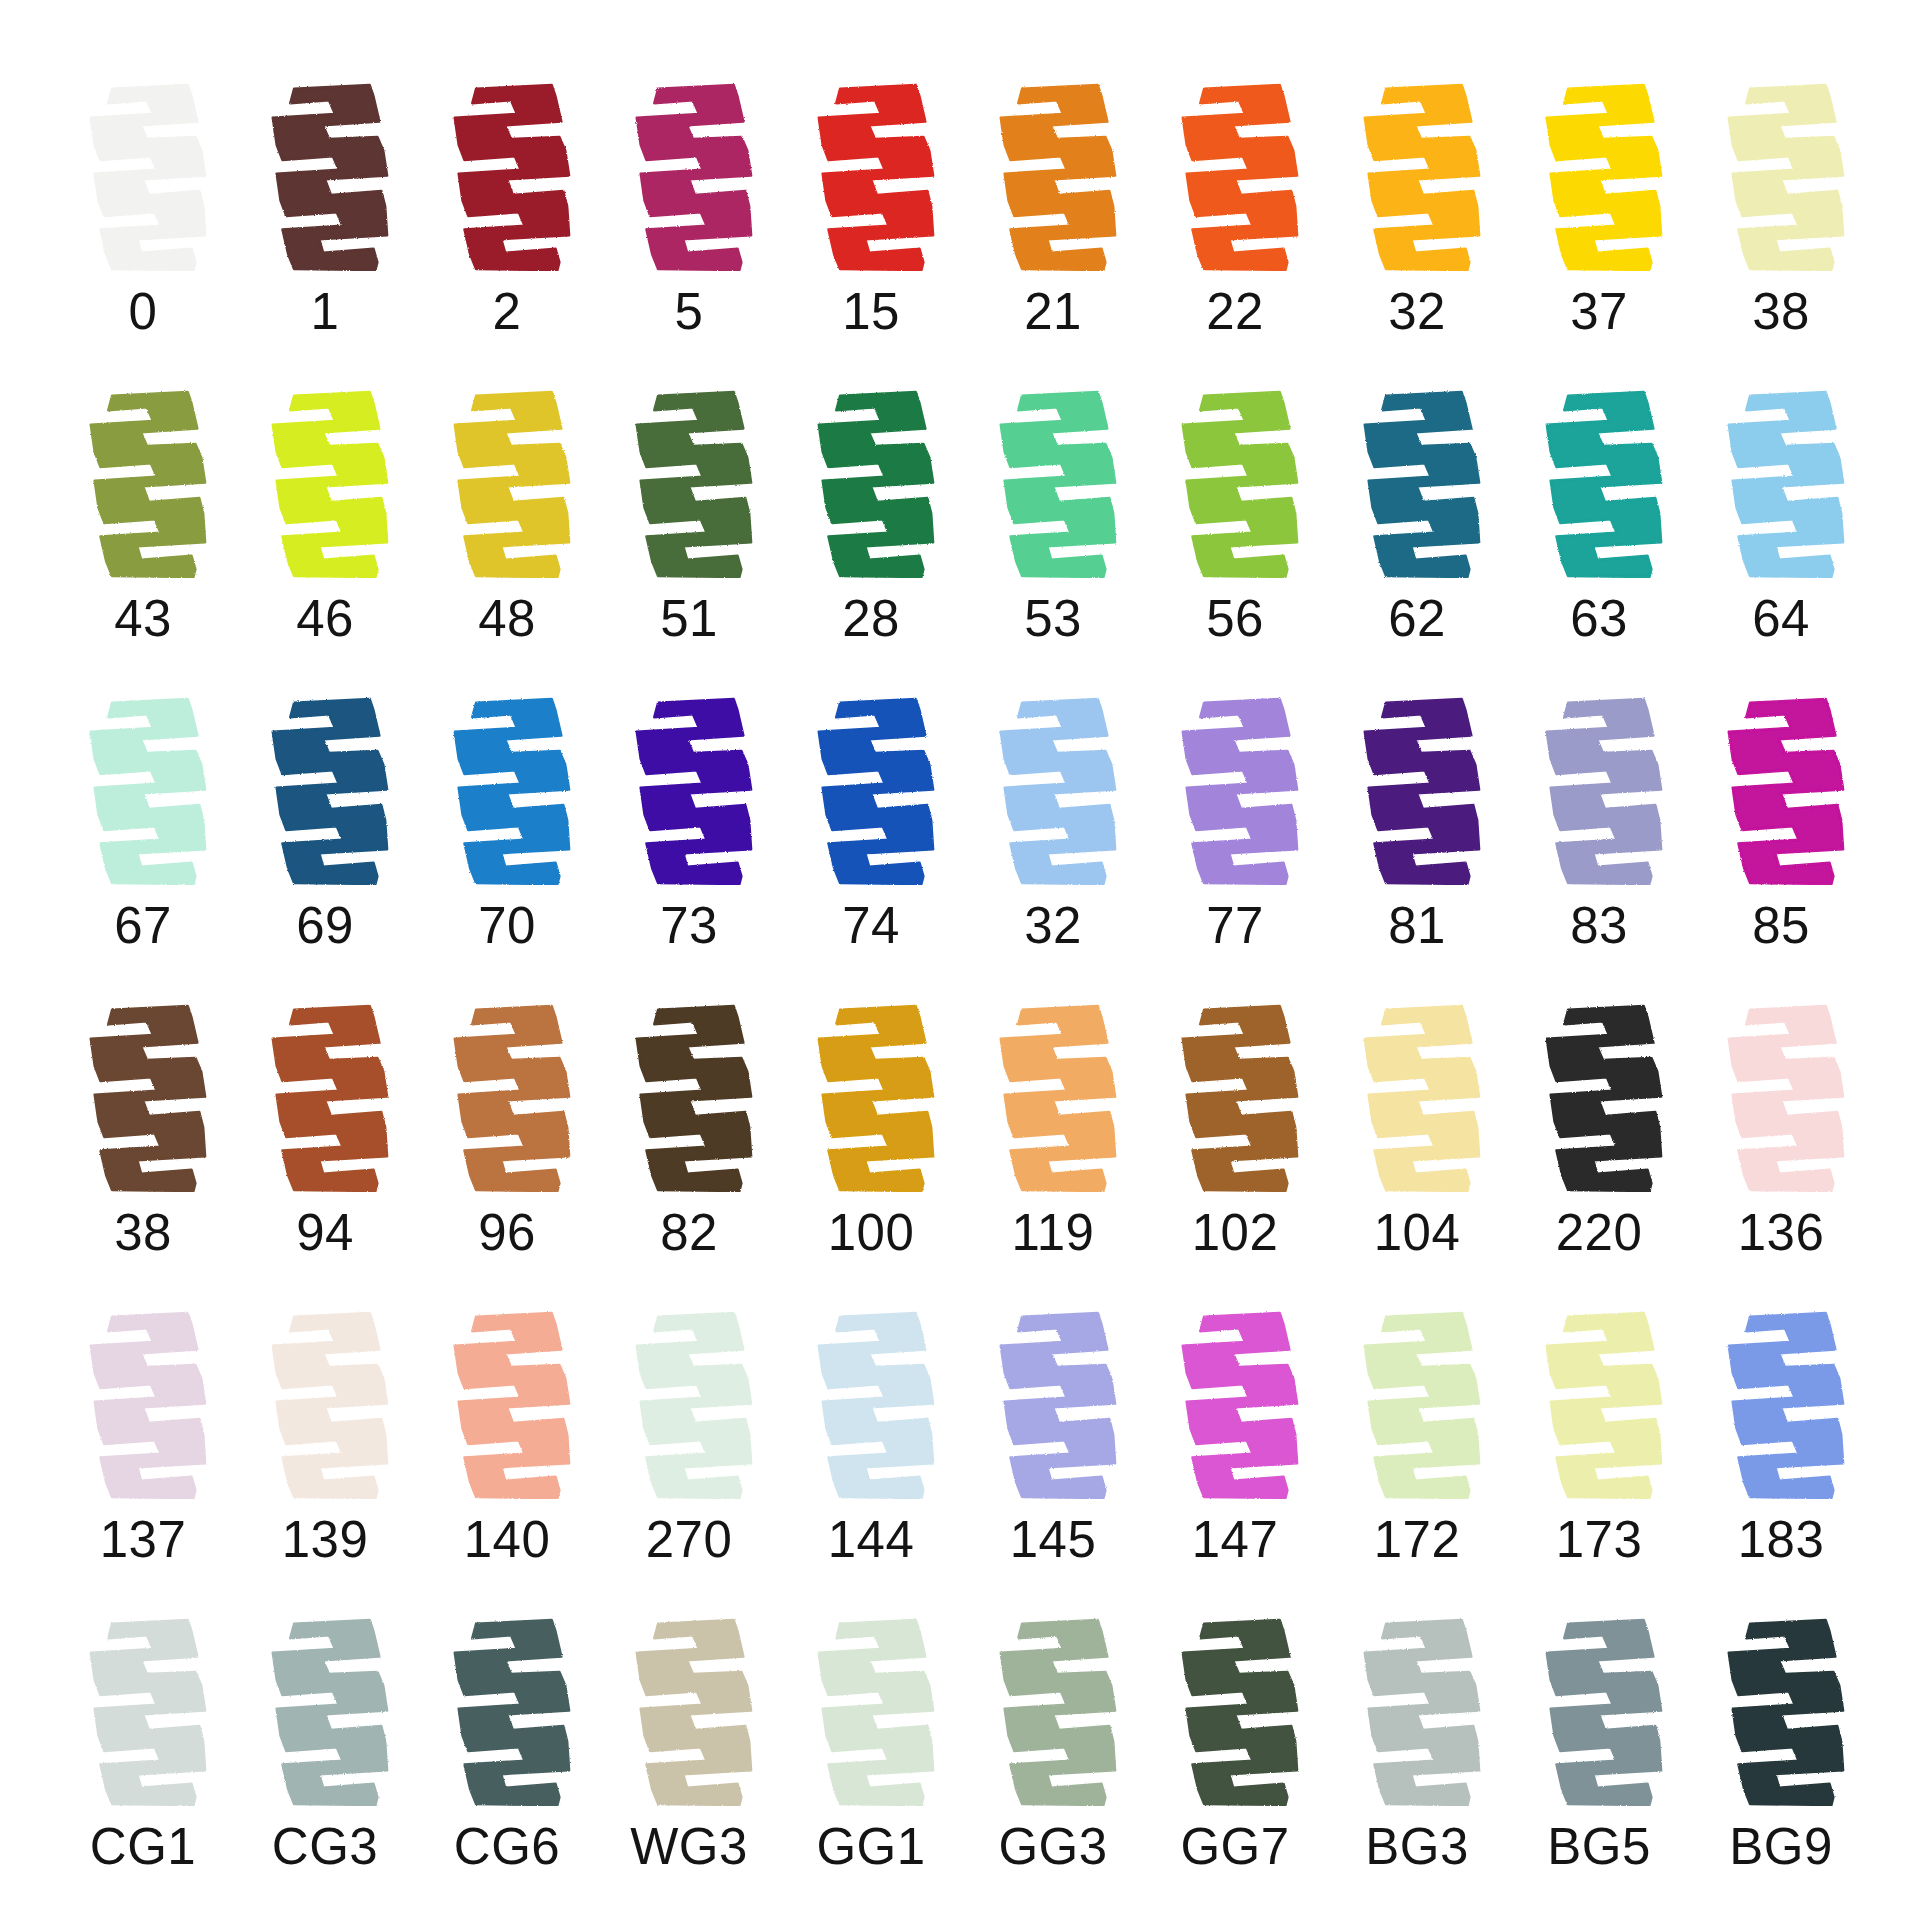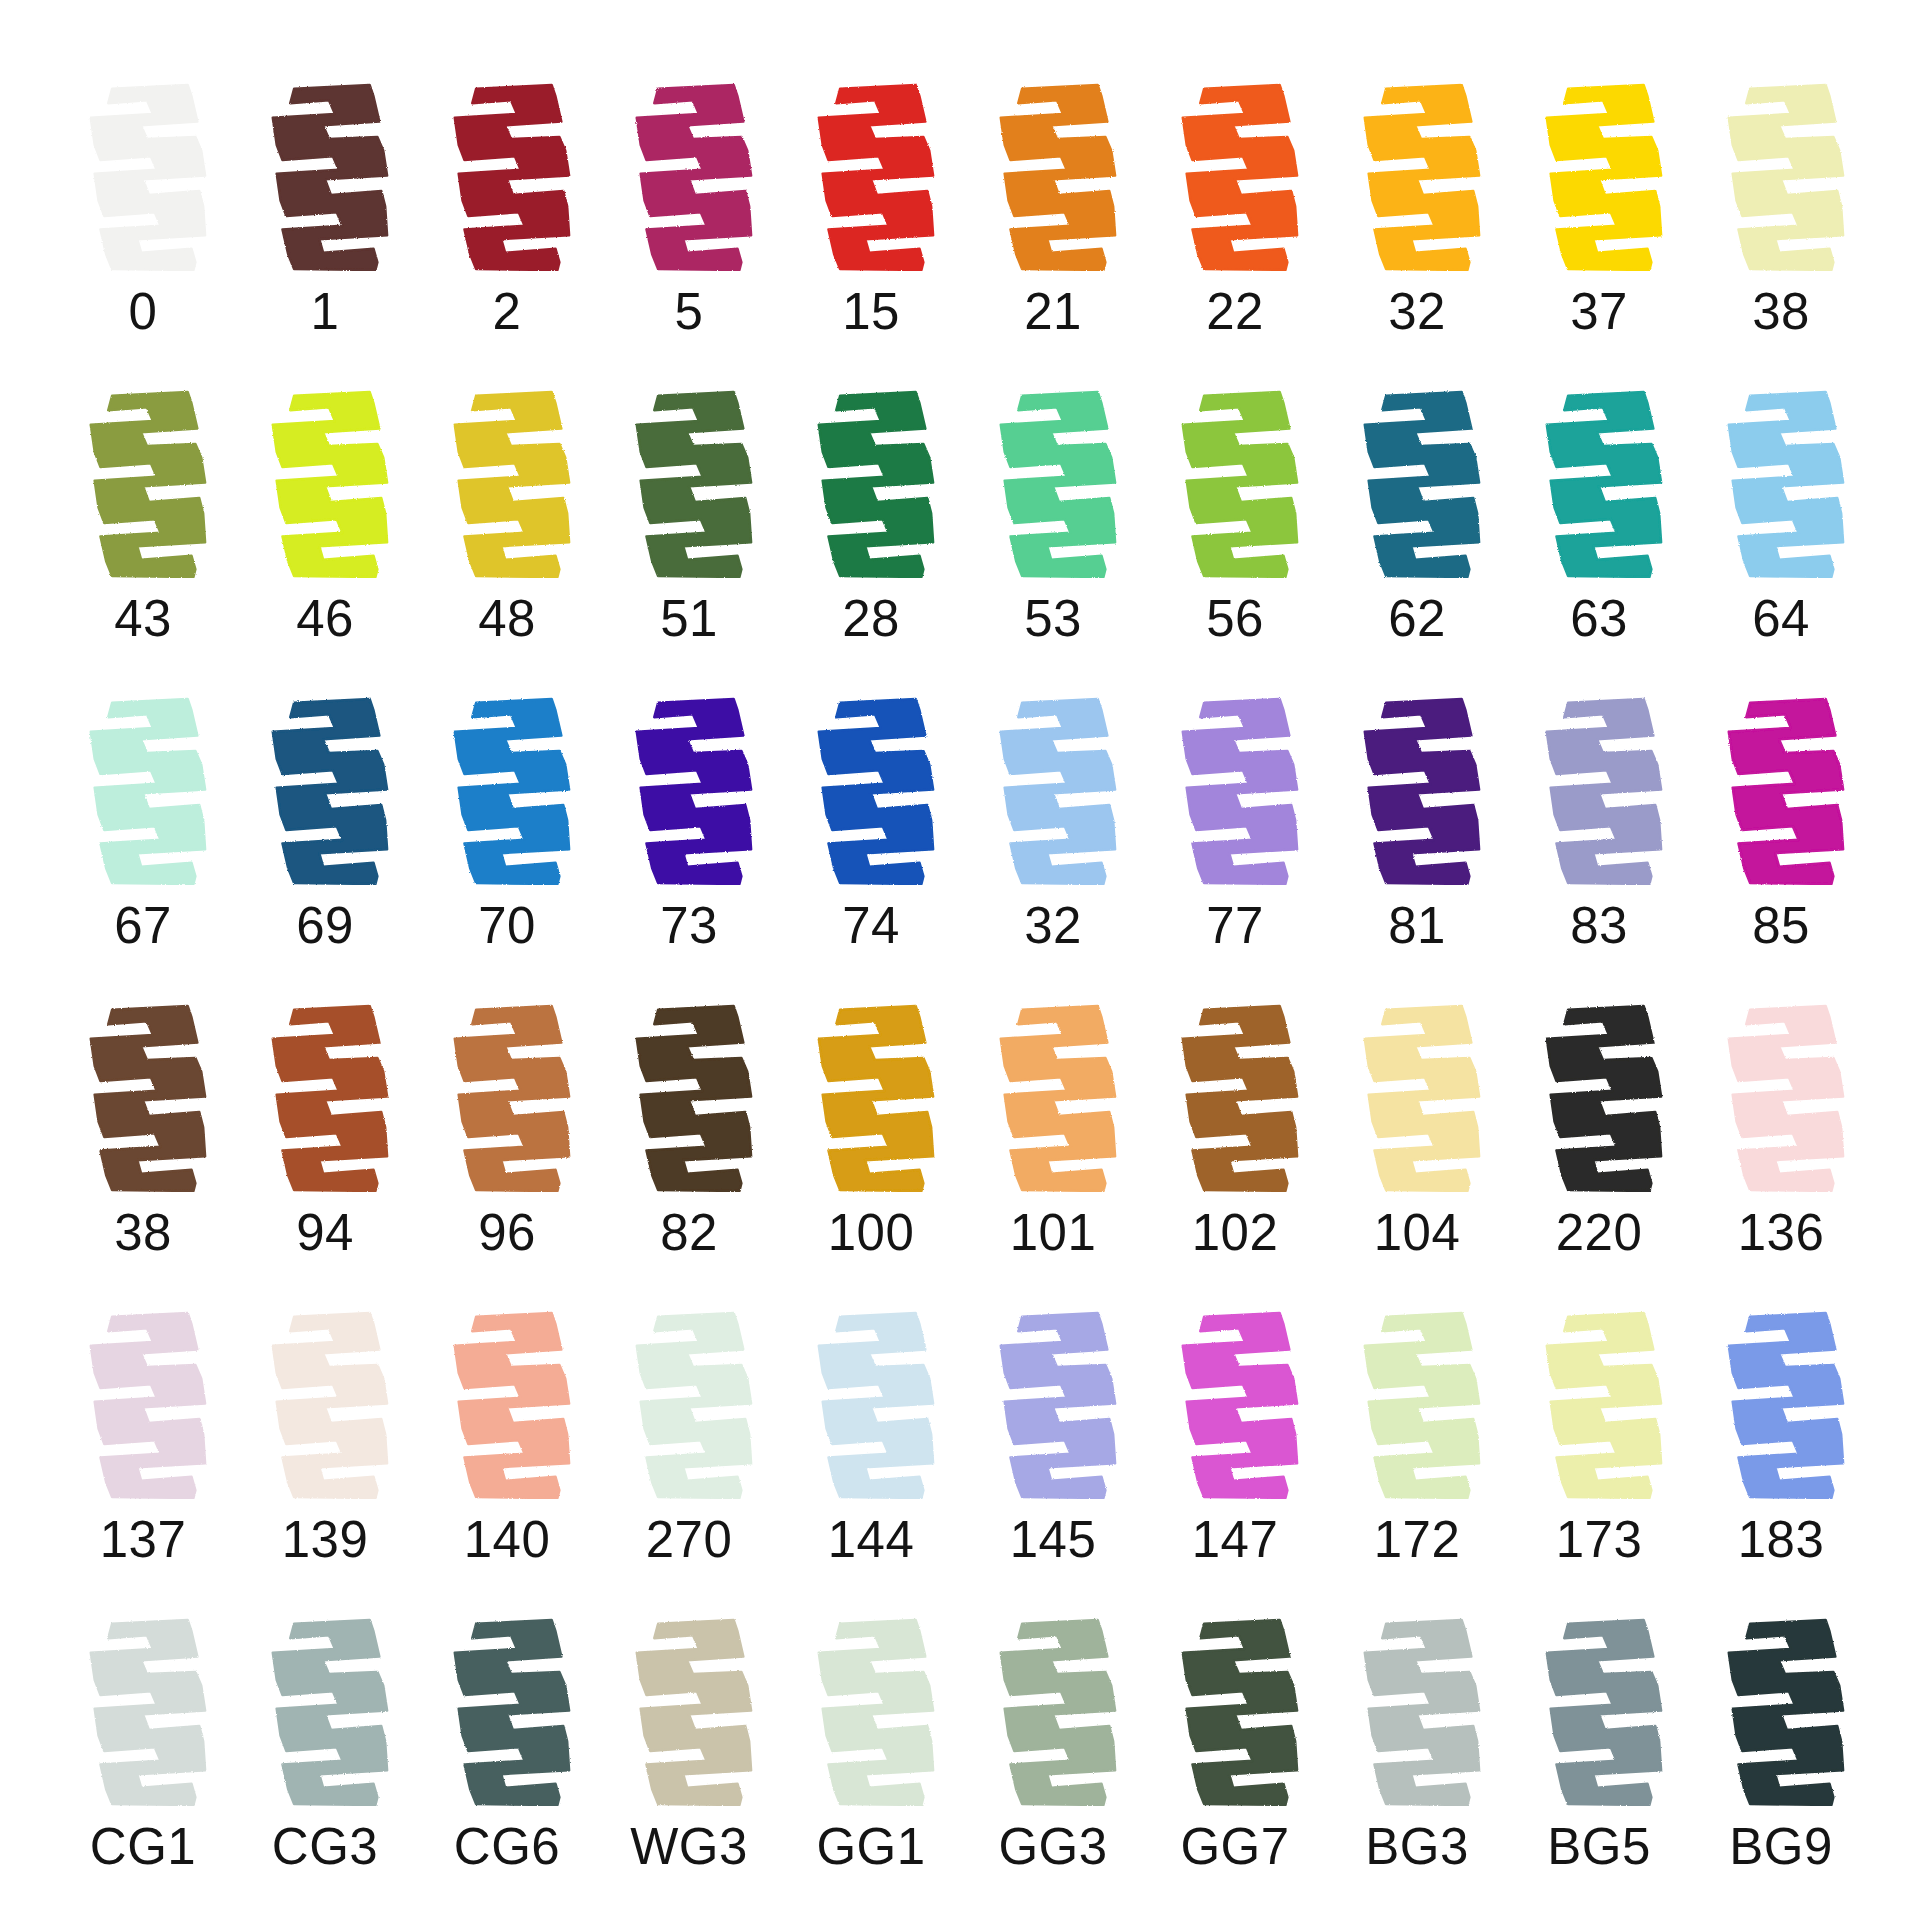--- a/index.html
+++ b/index.html
@@ -646,21 +646,21 @@
               <filter id="grain36" x="-10%" y="-10%" width="120%" height="120%">
                 <feTurbulence type="fractalNoise" baseFrequency="0.9" numOctaves="3" seed="36" result="noise"></feTurbulence>
                 <feDisplacementMap in="SourceGraphic" in2="noise" scale="2.2" xChannelSelector="R" yChannelSelector="G"></feDisplacementMap>
               </filter>
             </defs>
             <g filter="url(#grain36)">
               <path d="M 30 6 L 108 2 L 112 14 L 118 40 L 60 44 L 66 58 L 116 56 L 122 70 L 126 96 L 62 100 L 68 116 L 120 112 L 124 128 L 126 158 L 56 162 L 60 176 L 112 172 L 116 186 L 114 194 L 30 193 L 24 178 L 18 152 L 80 148 L 74 134 L 22 138 L 16 122 L 12 94 L 76 90 L 70 76 L 18 80 L 12 64 L 8 36 L 72 32 L 66 18 L 26 21 Z" fill="#f2ab63" stroke="#f2ab63" stroke-width="2.5" stroke-linejoin="round" stroke-linecap="round"></path>
             </g>
           </svg>
         </div>
-        <div class="swatch-label">101</div>
+        <div class="swatch-label">119</div>
       </div>
       <div class="swatch-cell">
         <div class="swatch-mark">
           <svg viewBox="0 0 130 195" preserveAspectRatio="none">
             <defs>
               <filter id="grain37" x="-10%" y="-10%" width="120%" height="120%">
                 <feTurbulence type="fractalNoise" baseFrequency="0.9" numOctaves="3" seed="37" result="noise"></feTurbulence>
                 <feDisplacementMap in="SourceGraphic" in2="noise" scale="2.2" xChannelSelector="R" yChannelSelector="G"></feDisplacementMap>
               </filter>
             </defs>

